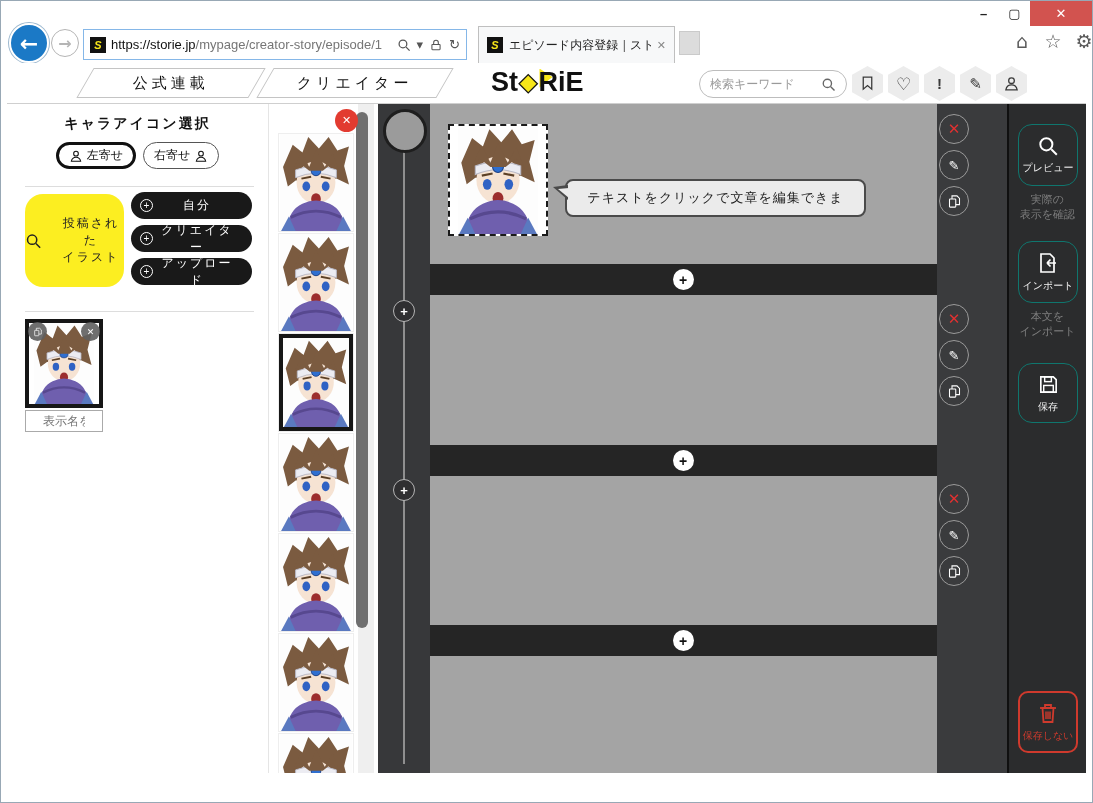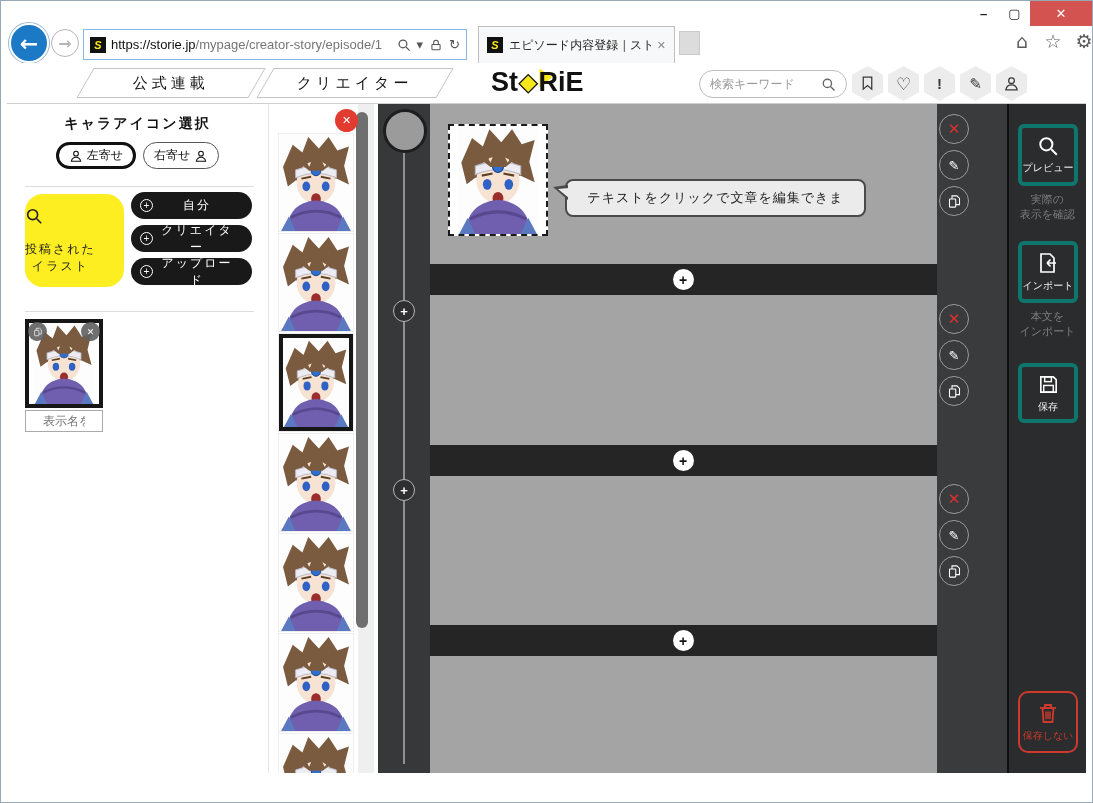--- a/index.html
+++ b/index.html
@@ -53,21 +53,21 @@
   .content { position:absolute; top:41px; left:0; right:0; bottom:23px; display:flex; overflow:hidden; }
 
   
   .char-panel { position:relative; width:261px; background:#fff; flex:0 0 261px; }
   .panel-title { position:absolute; top:11px; left:0; right:0; text-align:center; font-size:14px; font-weight:bold; letter-spacing:2px; color:#111; }
   .align-row { position:absolute; top:38px; left:0; right:0; display:flex; justify-content:center; gap:7px; }
   .pill { height:27px; border-radius:14px; display:flex; align-items:center; gap:4px; padding:8px 10px; font-size:12px; color:#111; background:#fff; }
   .pill.sel { border:3px solid #111; }
   .pill.unsel { border:1px solid #555; }
   .hr1 { position:absolute; top:82px; left:18px; right:14px; border-top:1px solid #ddd; }
-  .yellow-box { position:absolute; left:18px; top:90px; width:99px; height:93px; background:#fcee21; border-radius:18px; display:flex; flex-direction:column; align-items:flex-start; justify-content:center; gap:16px; }
+  .yellow-box { position:absolute; left:18px; top:90px; width:99px; height:93px; background:#fcee21; border-radius:18px; display:flex; align-items:center; justify-content:center; gap:16px; }
   .yellow-box .yl { font-size:12px; letter-spacing:2px; color:#222; line-height:17px; text-align:center; }
   .black-pill { position:absolute; left:124px; width:121px; height:27px; background:#191919; border-radius:14px; color:#fff; font-size:12px; display:flex; align-items:center; padding:0 9px; }
   .black-pill .plus-o { width:13px; height:13px; border:1px solid #fff; border-radius:50%; font-size:10px; line-height:11px; text-align:center; margin-right:8px; flex:0 0 13px; }
   .black-pill .bl { flex:1; text-align:center; letter-spacing:2px; margin-right:10px; }
   .hr2 { position:absolute; top:207px; left:18px; right:14px; border-top:1px solid #ddd; }
   .sel-thumb { position:absolute; left:18px; top:215px; width:78px; height:89px; border:4px solid #161616; background:#fff; }
   .ov-circle { position:absolute; width:19px; height:19px; border-radius:50%; background:rgba(95,95,95,.9); color:#fff; display:flex; align-items:center; justify-content:center; font-size:9px; z-index:3; }
   .ov-copy { left:-1px; top:-1px; }
   .ov-x { right:-1px; top:-1px; font-weight:bold; }
   .name-input { position:absolute; left:18px; top:306px; width:78px; height:22px; border:1px solid #aaa; font-size:12px; padding:1px 17px; color:#333; font-family:inherit; }
@@ -95,21 +95,21 @@
   .ins-bar { position:absolute; left:0; right:0; height:31px; background:#252525; }
   .ins-plus { position:absolute; left:50%; top:5px; margin-left:-11px; width:21px; height:21px; border-radius:50%; background:#fff; color:#111; font-size:14px; font-weight:bold; display:flex; align-items:center; justify-content:center; }
 
   
   .actions { position:relative; width:70px; flex:0 0 70px; background:#3a3b3d; }
   .act-btn { position:absolute; left:2px; width:30px; height:30px; border:1px solid #9a9a9a; border-radius:50%; display:flex; align-items:center; justify-content:center; color:#fff; font-size:13px; }
   .act-btn.del { color:#e03131; font-weight:bold; font-size:15px; }
 
   
   .rightbar { position:relative; width:79px; flex:0 0 79px; background:#2b2c2d; border-left:2px solid #101010; }
-  .rb-btn { position:absolute; left:9px; width:60px; height:62px; border:4px solid #0f766e; border-radius:6px; display:flex; flex-direction:column; align-items:center; justify-content:center; gap:4px; color:#f0f0f0; font-size:10px; background:transparent; }
+  .rb-btn { position:absolute; left:9px; width:60px; height:62px; border:1px solid #0f766e; border-radius:14px; display:flex; flex-direction:column; align-items:center; justify-content:center; gap:4px; color:#f0f0f0; font-size:10px; background:transparent; }
   .rb-cap { position:absolute; left:0; right:0; text-align:center; color:#7e7e7e; font-size:11px; line-height:15px; }
   .rb-btn.discard { border:2px solid #cf3a2d; border-radius:10px; color:#cf3a2d; height:62px; }
 
   .page-footer { position:absolute; left:0; right:0; bottom:0; height:23px; background:#252525; color:#8f8f8f; font-size:11px; line-height:23px; text-align:right; padding-right:12px; }
 
   .avatar { display:block; width:100%; height:100%; }
   svg.ic { display:block; }
 </style>
 </head>
 <body>

